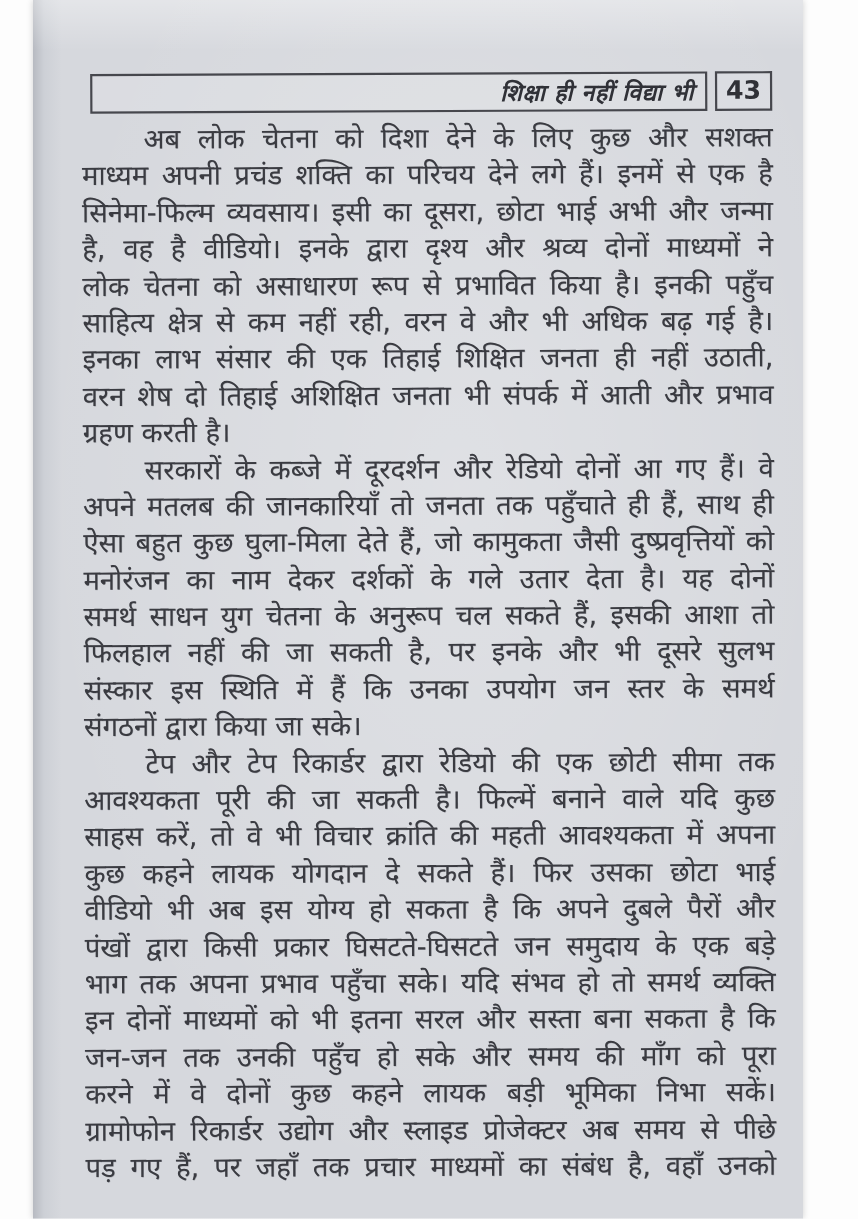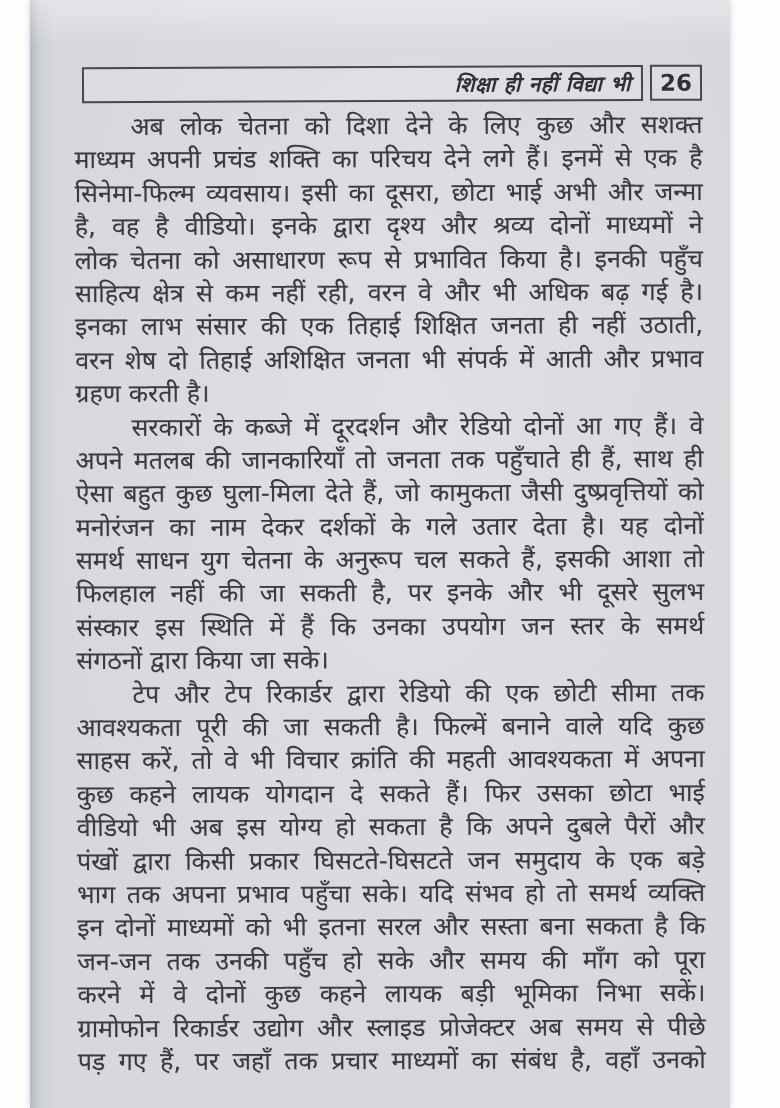--- a/index.html
+++ b/index.html
@@ -99,21 +99,21 @@
 
 <div class="scan-area">
   <div class="paper">
     <div class="page-content">
 
       <div class="header-row">
         <div class="title-box">
           <span class="title-text">शिक्षा ही नहीं विद्या भी</span>
         </div>
         <div class="pagenum-box">
-          <span>26</span>
+          <span>43</span>
         </div>
       </div>
 
       <div class="text-block">
 
         <div class="para">
           <div class="line indent">अब लोक चेतना को दिशा देने के लिए कुछ और सशक्त</div>
           <div class="line">माध्यम अपनी प्रचंड शक्ति का परिचय देने लगे हैं। इनमें से एक है</div>
           <div class="line">सिनेमा-फिल्म व्यवसाय। इसी का दूसरा, छोटा भाई अभी और जन्मा</div>
           <div class="line">है, वह है वीडियो। इनके द्वारा दृश्य और श्रव्य दोनों माध्यमों ने</div>

